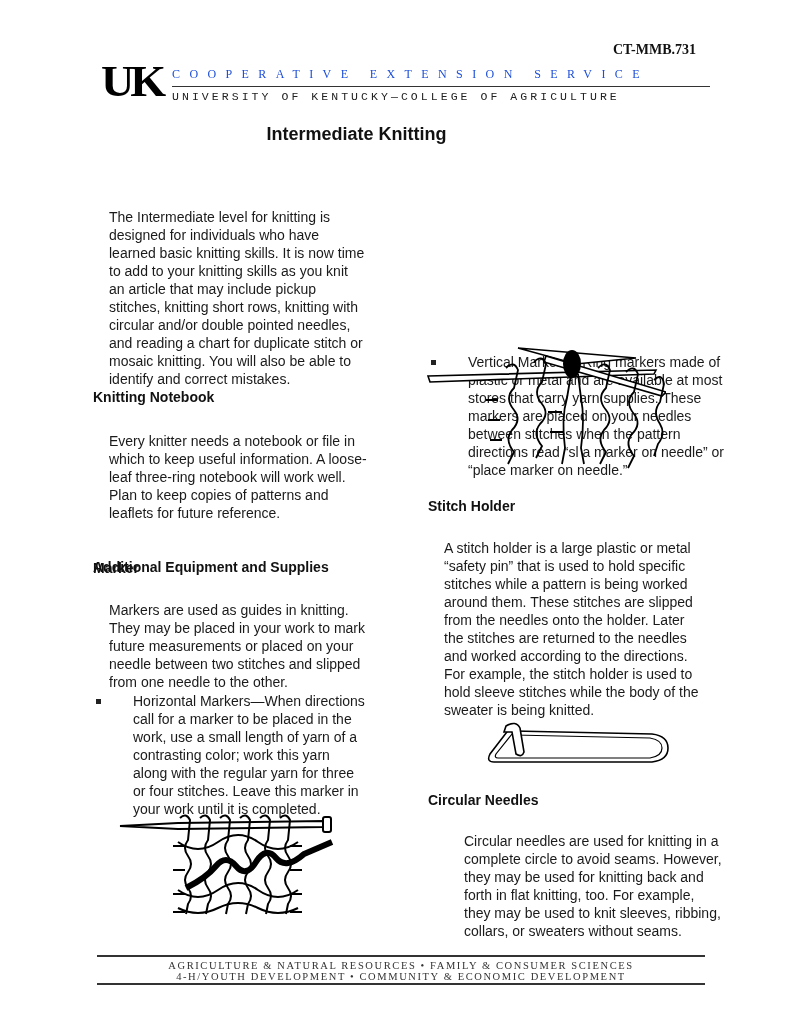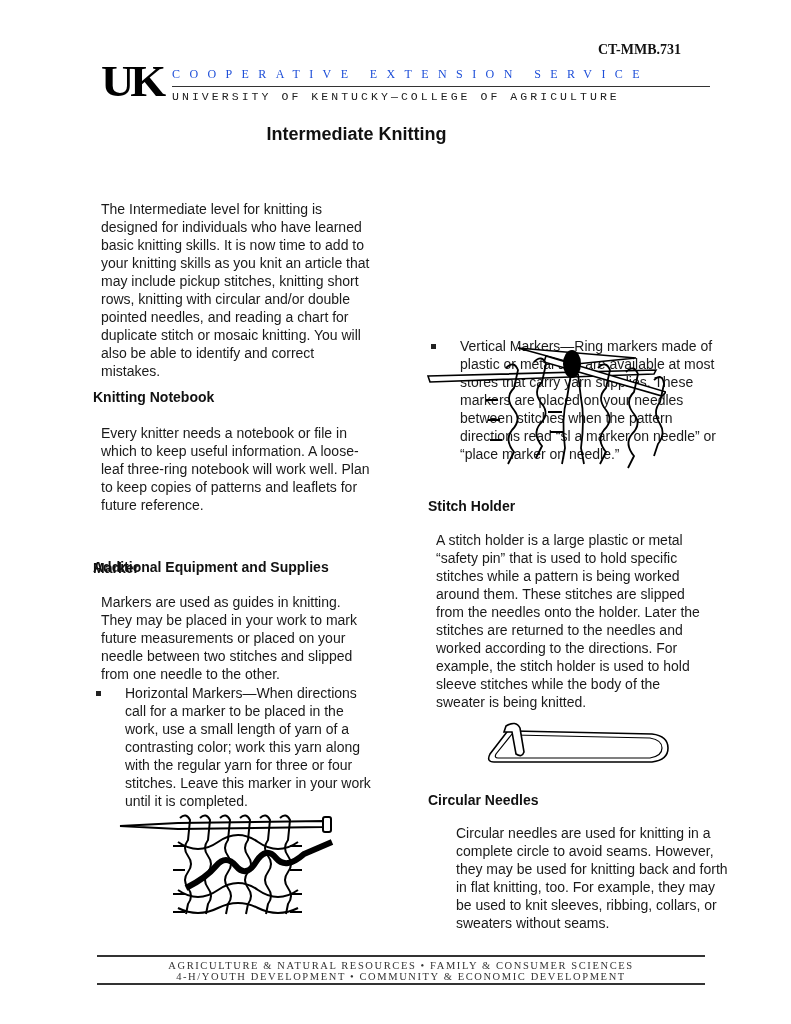--- a/index.html
+++ b/index.html
@@ -1,25 +1,25 @@
 <!DOCTYPE html>
 <html><head>
 <meta charset="utf-8">
 <style>
   html, body { margin:0; padding:0; background:#ffffff; }
   body { width:791px; height:1024px; position:relative; overflow:hidden; color:#111; font-family:"Liberation Sans", sans-serif; }
   .abs { position:absolute; }
-  .doc-code { right:110px; top:42px; font-family:"Liberation Serif", serif; font-weight:bold; font-size:14px; color:#111; }
+  .doc-code { right:95px; top:42px; font-family:"Liberation Serif", serif; font-weight:bold; font-size:14px; color:#111; }
   .uk-logo { left:101px; top:62px; font-family:"Liberation Serif", serif; font-weight:900; font-size:44px; line-height:40px; letter-spacing:-4px; color:#000; transform:scaleX(1.05); transform-origin:left; }
   .ces { left:172px; top:64px; width:540px; font-family:"Liberation Serif", serif; font-size:12px; letter-spacing:9.4px; line-height:20px; color:#1d4ed8; white-space:nowrap; }
   .ces-rule { left:172px; top:86px; width:538px; height:1px; background:#333; }
   .uk-sub { left:172px; top:90px; font-family:Liberation Mono, monospace; font-size:11.5px; letter-spacing:3.05px; color:#222; white-space:nowrap; }
   .title { left:0; width:713px; top:124px; text-align:center; font-weight:bold; font-size:18px; color:#111; }
   .col { font-size:14px; line-height:18px; color:#1a1a1a; }
-  .col p { margin:8px; }
+  .col p { margin:16px; }
   .h { font-weight:bold; font-size:14px; line-height:18px; color:#111; }
   .bullet { position:relative; padding-left:24px; }
   .bullet .dot { position:absolute; left:3px; top:7px; width:5px; height:5px; background:#222; }
   .footer-rule { left:97px; width:608px; height:2px; background:#333; }
   .footer-text { left:97px; width:608px; text-align:center; font-family:"Liberation Serif", serif; font-size:10.5px; letter-spacing:1.6px; line-height:11px; color:#333; white-space:nowrap; }
   svg { display:block; }
 </style>
 </head>
 <body>
 

